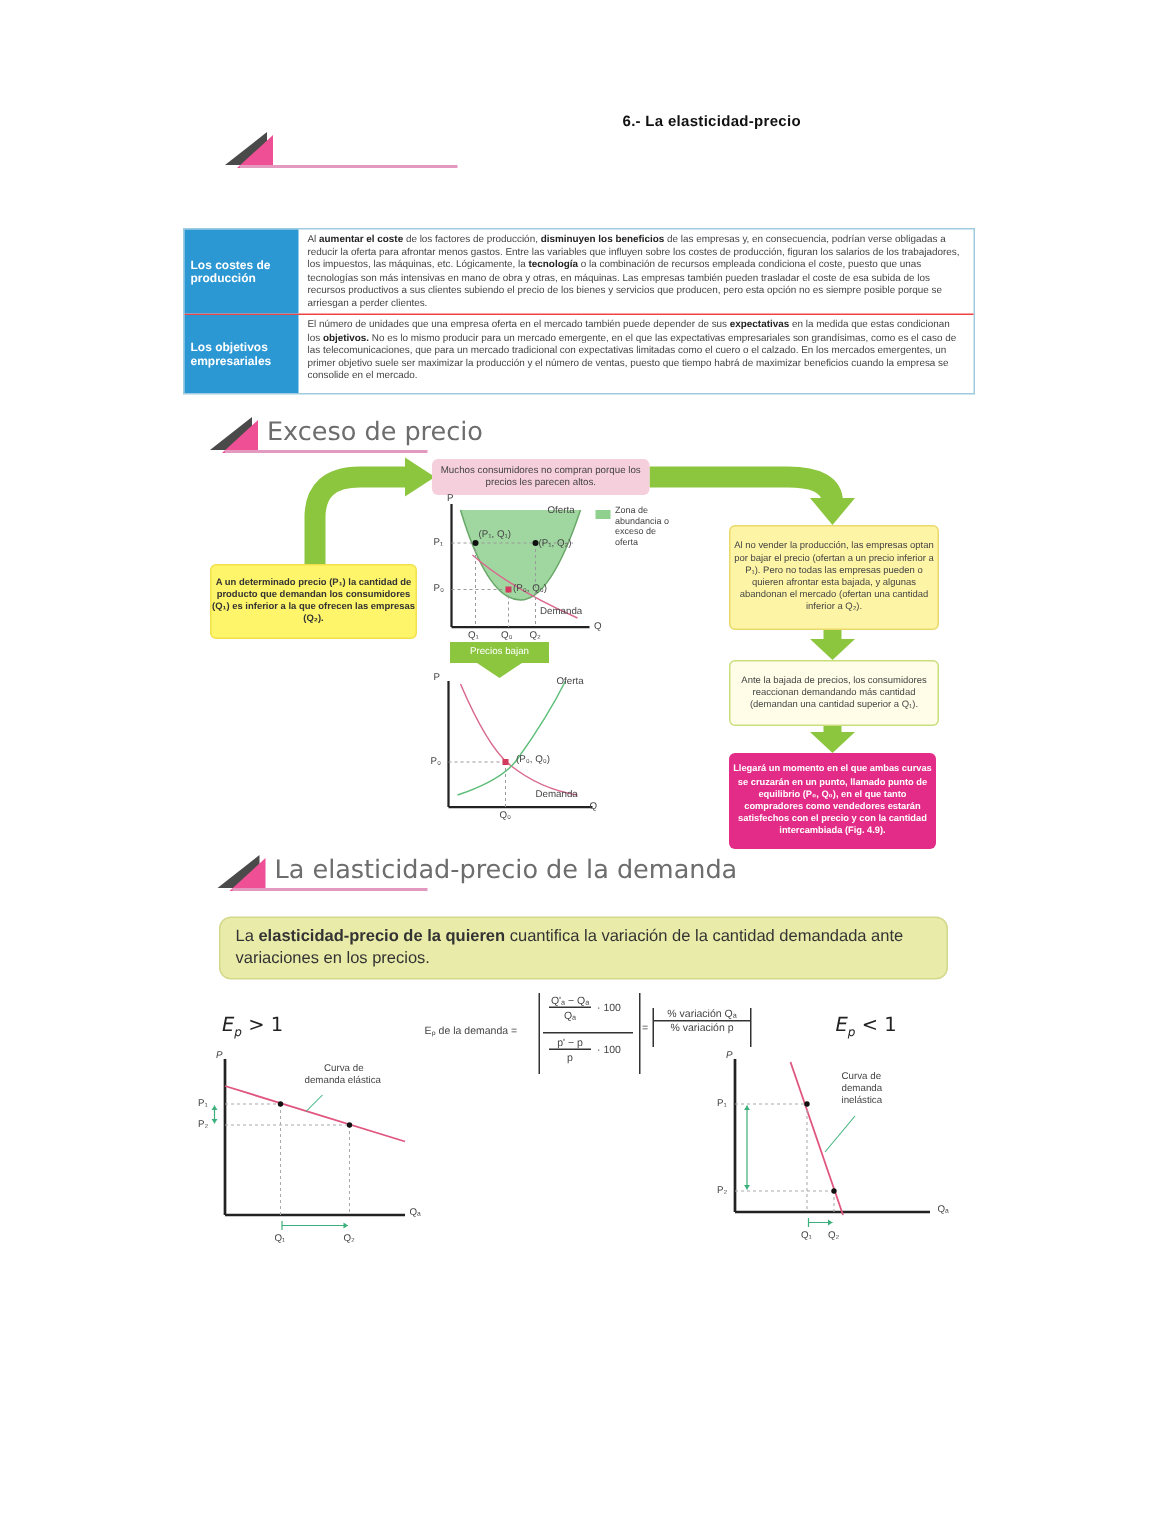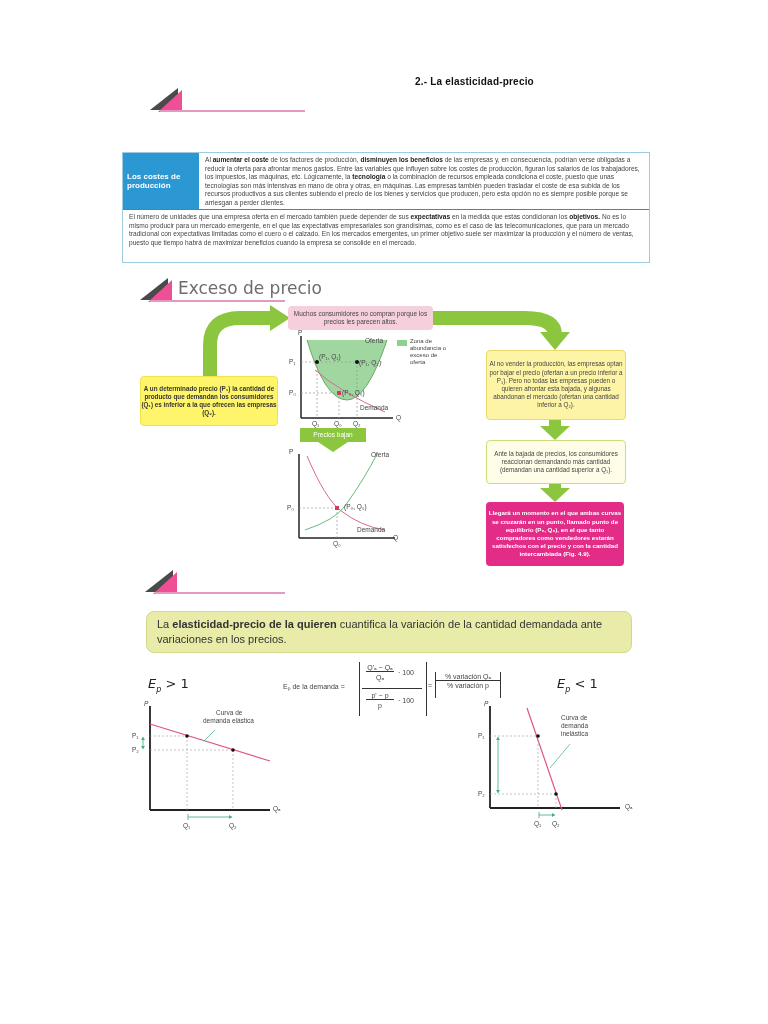--- a/index.html
+++ b/index.html
@@ -31,34 +31,35 @@
   .ep-label{font-family:"DejaVu Sans",sans-serif;font-size:13px;color:#222;text-align:center;}
   .ep-label i{font-style:italic;}
   .ep-label sub{font-size:8px;font-style:italic;}
   .formula{left:283px;top:662px;width:250px;height:56px;font-size:7px;color:#444;}
   .g-lbl{position:absolute;font-size:6.5px;color:#444;white-space:nowrap;}
   .g-lbl-sm{position:absolute;font-size:6px;color:#444;white-space:nowrap;}
 </style>
 </head>
 <body>
 
-<div class="abs top-caption">2.- La elasticidad-precio</div>
+<div class="abs top-caption">6.- La elasticidad-precio</div>
 
 <div class="sec-head" style="left:150px;top:88px;width:400px;">
   <div class="tri-dark"></div>
   <div class="tri-pink"></div>
   <div class="uline" style="width:145px;"></div>
 </div>
 
 <div class="abs fact-table">
   <div class="fact-row" style="height:56px;">
     <div class="fact-label">Los costes de producción</div>
     <div class="fact-text"><span>Al </span><b>aumentar el coste</b><span> de los factores de producción, </span><b>disminuyen los beneficios</b><span> de las empresas y, en consecuencia, podrían verse obligadas a reducir la oferta para afrontar menos gastos. Entre las variables que influyen sobre los costes de producción, figuran los salarios de los trabajadores, los impuestos, las máquinas, etc. Lógicamente, la </span><b>tecnología</b><span> o la combinación de recursos empleada condiciona el coste, puesto que unas tecnologías son más intensivas en mano de obra y otras, en máquinas. Las empresas también pueden trasladar el coste de esa subida de los recursos productivos a sus clientes subiendo el precio de los bienes y servicios que producen, pero esta opción no es siempre posible porque se arriesgan a perder clientes.</span></div>
   </div>
   <div class="fact-row" style="height:52px;">
+    <div class="fact-label">Los objetivos empresariales</div>
     <div class="fact-text"><span>El número de unidades que una empresa oferta en el mercado también puede depender de sus </span><b>expectativas</b><span> en la medida que estas condicionan los </span><b>objetivos.</b><span> No es lo mismo producir para un mercado emergente, en el que las expectativas empresariales son grandísimas, como es el caso de las telecomunicaciones, que para un mercado tradicional con expectativas limitadas como el cuero o el calzado. En los mercados emergentes, un primer objetivo suele ser maximizar la producción y el número de ventas, puesto que tiempo habrá de maximizar beneficios cuando la empresa se consolide en el mercado.</span></div>
   </div>
 </div>
 
 <div class="sec-head" style="left:140px;top:278px;width:300px;">
   <div class="tri-dark"></div>
   <div class="tri-pink"></div>
   <div class="uline" style="width:135px;"></div>
   <div class="title">Exceso de precio</div>
 </div>
@@ -134,20 +135,21 @@
   <span class="g-lbl" style="left:72px;top:78px;">Demanda</span>
   <span class="g-lbl" style="left:2px;top:56px;">P₀</span>
   <span class="g-lbl" style="left:59px;top:55px;">(P₀, Q₀)</span>
   <span class="g-lbl" style="left:48px;top:92px;">Q₀</span>
 </div>
 
 <div class="sec-head" style="left:145px;top:570px;width:400px;">
   <div class="tri-dark"></div>
   <div class="tri-pink"></div>
   <div class="uline" style="width:130px;"></div>
+  <div class="title">La elasticidad-precio de la demanda</div>
 </div>
 
 <div class="abs def-box">
   <span>La </span><b>elasticidad-precio de la quieren</b><span> cuantifica la variación de la cantidad demandada ante variaciones en los precios.</span>
 </div>
 
 <div class="abs formula">
   <span style="position:absolute;left:0;top:20px;">Eₚ de la demanda =</span>
   <div style="position:absolute;left:76px;top:0;width:66px;height:54px;border-left:1.5px solid #333;border-right:1.5px solid #333;">
     <div style="position:absolute;left:6px;top:2px;width:28px;text-align:center;border-bottom:0.8px solid #333;">Q'ₐ − Qₐ</div>

